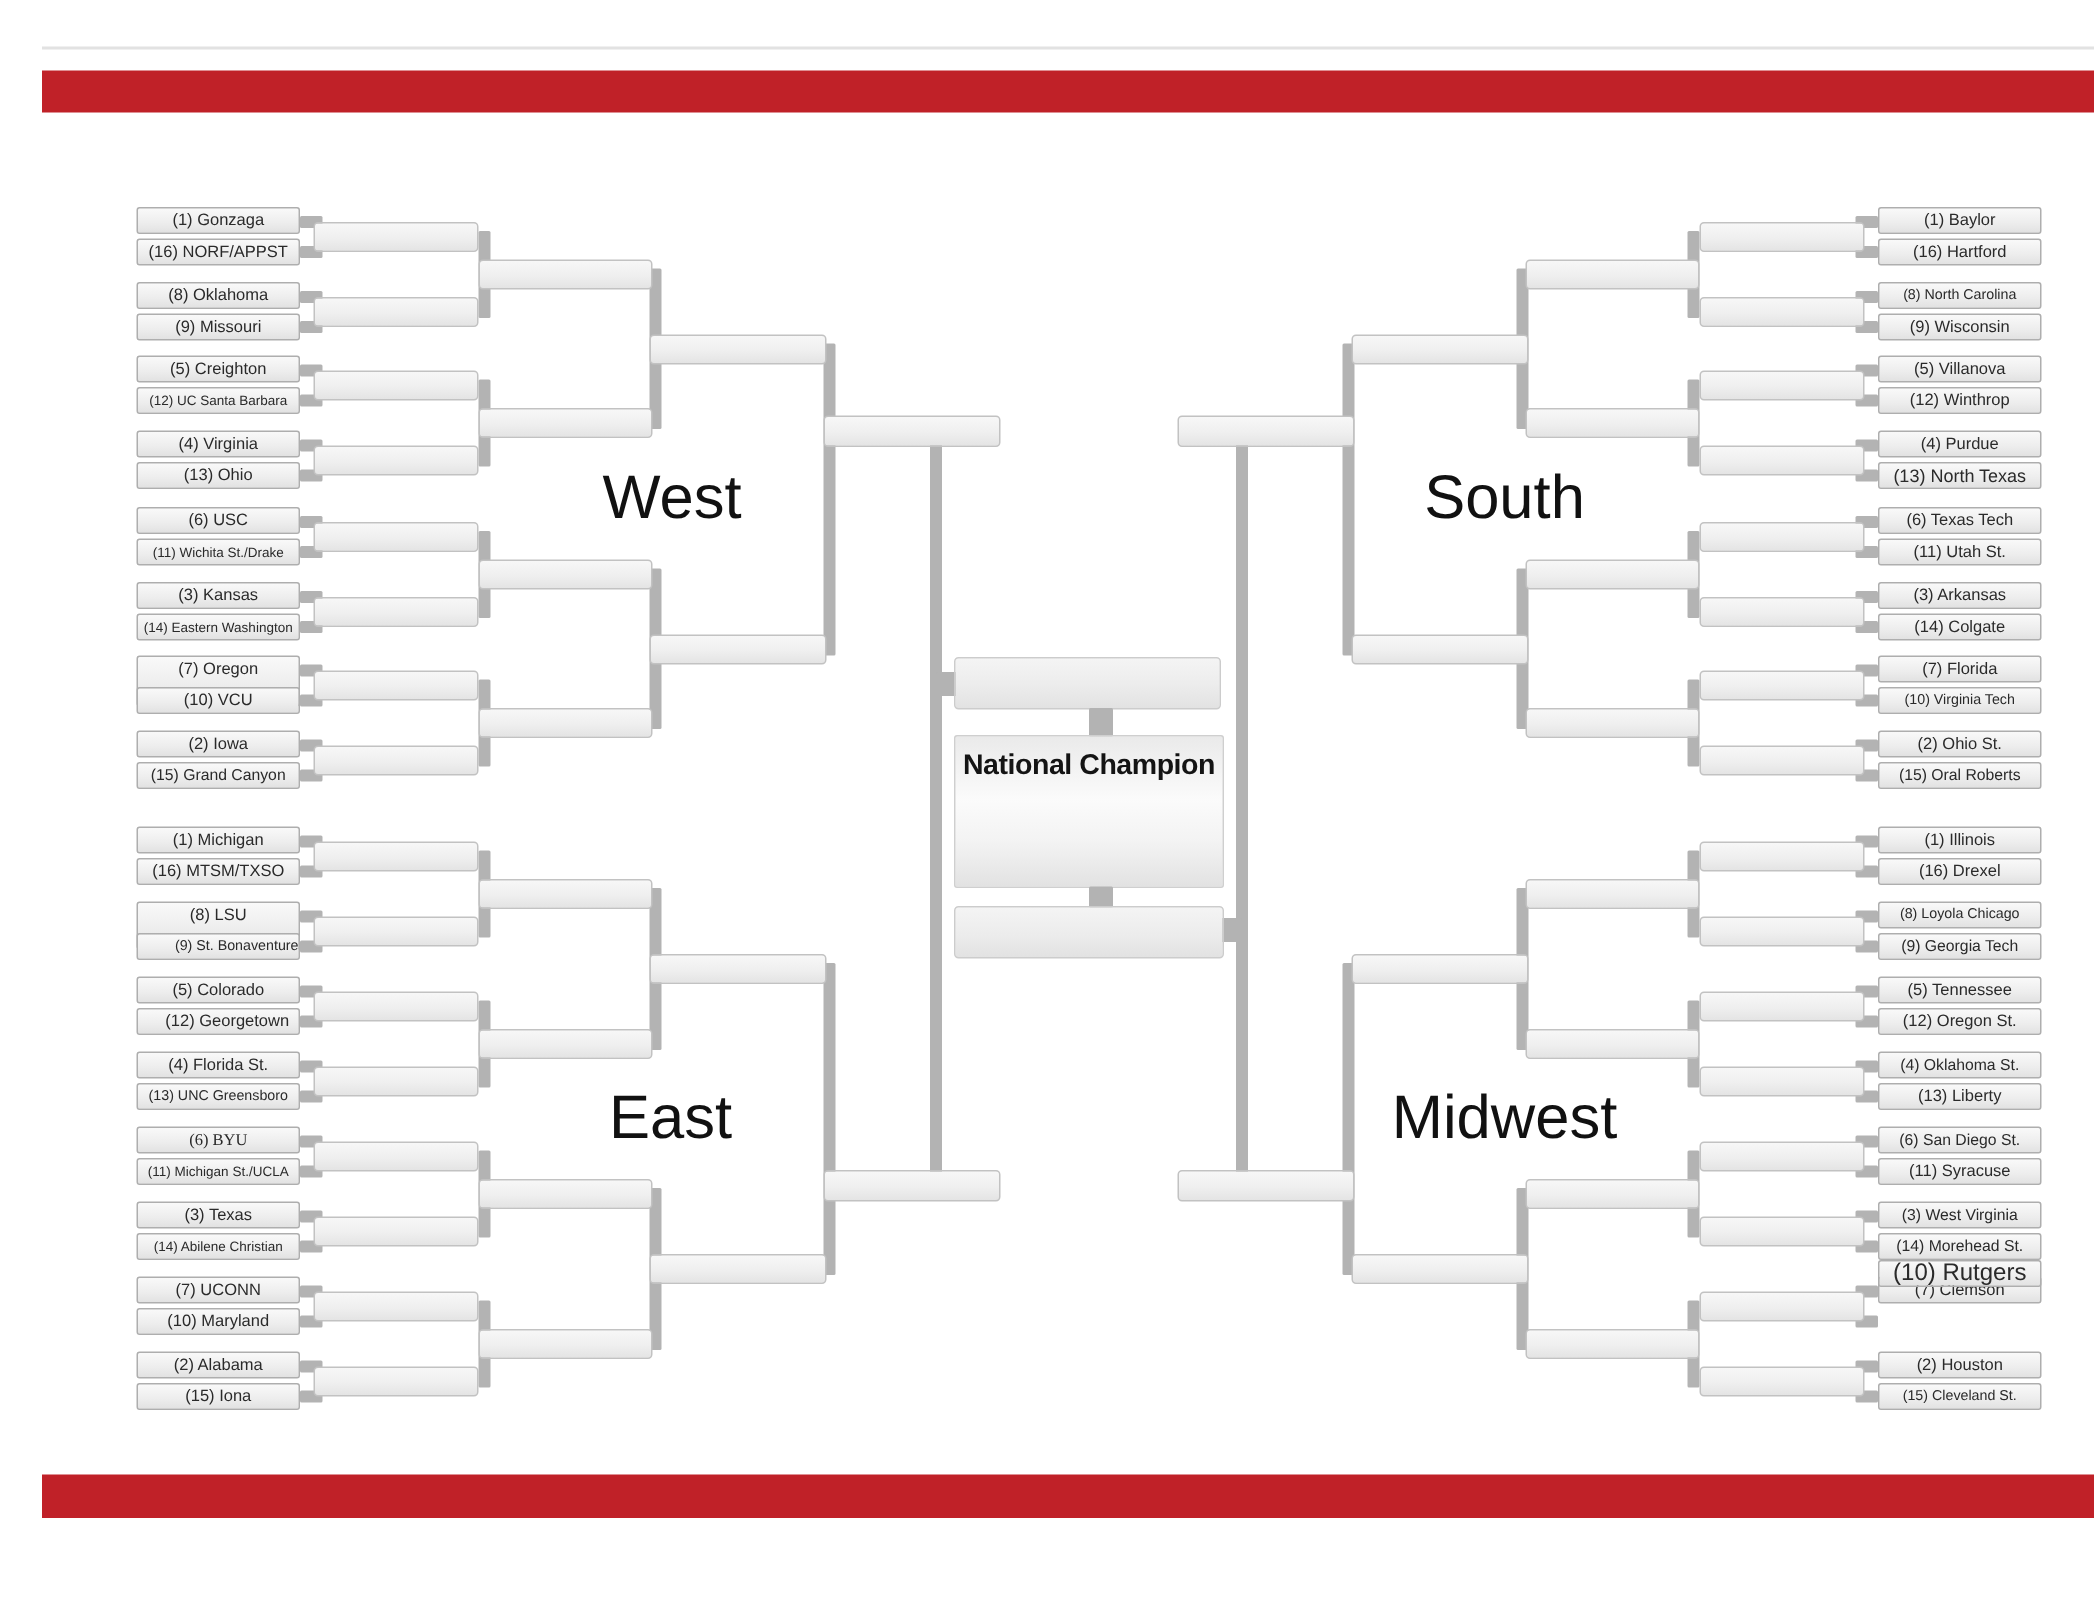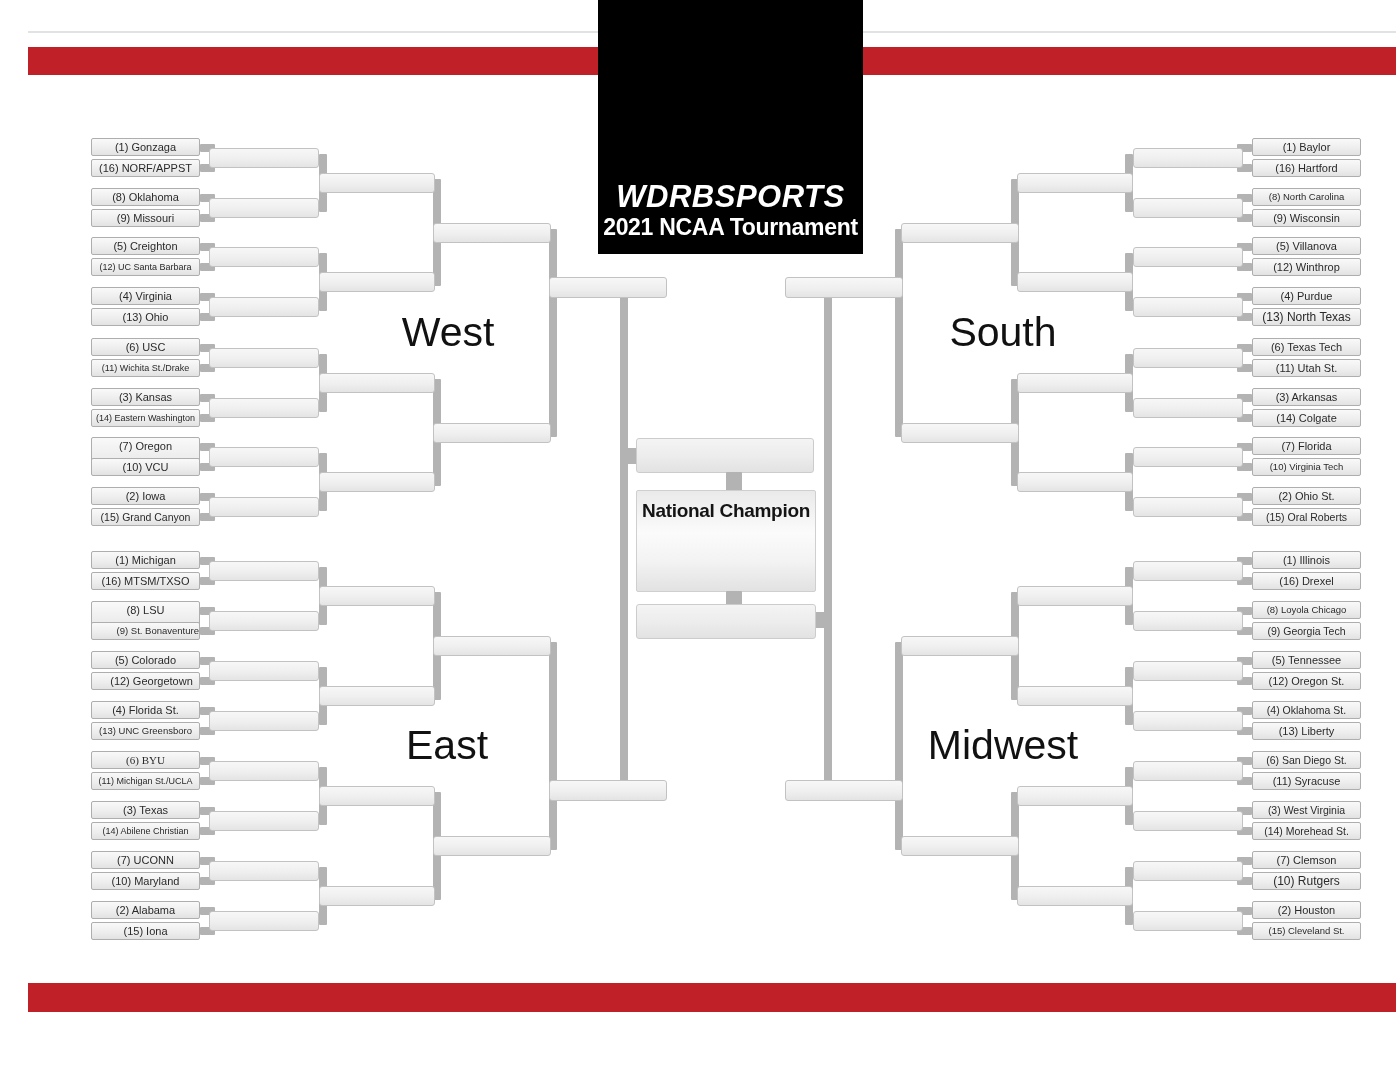--- a/index.html
+++ b/index.html
@@ -236,45 +236,41 @@
       <div class="abs teambox" style="left: 1224px; top: 622px; width: 109px; height: 18px; font-size: 10.5px; line-height: 16px;">(9) Georgia Tech</div>
       <div class="abs teambox" style="left: 1224px; top: 651px; width: 109px; height: 18px; font-size: 11px; line-height: 16px;">(5) Tennessee</div>
       <div class="abs teambox" style="left: 1224px; top: 672px; width: 109px; height: 18px; font-size: 11px; line-height: 16px;">(12) Oregon St.</div>
       <div class="abs teambox" style="left: 1224px; top: 701px; width: 109px; height: 18px; font-size: 10.5px; line-height: 16px;">(4) Oklahoma St.</div>
       <div class="abs teambox" style="left: 1224px; top: 722px; width: 109px; height: 18px; font-size: 11px; line-height: 16px;">(13) Liberty</div>
       <div class="abs teambox" style="left: 1224px; top: 751px; width: 109px; height: 18px; font-size: 10.5px; line-height: 16px;">(6) San Diego St.</div>
       <div class="abs teambox" style="left: 1224px; top: 772px; width: 109px; height: 18px; font-size: 11px; line-height: 16px;">(11) Syracuse</div>
       <div class="abs teambox" style="left: 1224px; top: 801px; width: 109px; height: 18px; font-size: 10.5px; line-height: 16px;">(3) West Virginia</div>
       <div class="abs teambox" style="left: 1224px; top: 822px; width: 109px; height: 18px; font-size: 10.5px; line-height: 16px;">(14) Morehead St.</div>
       <div class="abs teambox" style="left: 1224px; top: 851px; width: 109px; height: 18px; font-size: 11px; line-height: 16px;">(7) Clemson</div>
-      <div class="abs teambox" style="left: 1224px; top: 872px; width: 109px; height: 18px; font-size: 12px; line-height: 16px;">(10) Rutgers</div>
+      <div class="abs teambox" style="left: 1224px; top: 840px; width: 109px; height: 18px; font-size: 16px; line-height: 16px;">(10) Rutgers</div>
       <div class="abs teambox" style="left: 1224px; top: 901px; width: 109px; height: 18px; font-size: 11px; line-height: 16px;">(2) Houston</div>
       <div class="abs teambox" style="left: 1224px; top: 922px; width: 109px; height: 18px; font-size: 9.5px; line-height: 16px;">(15) Cleveland St.</div>
       <div class="abs bar" style="left: 1105px; top: 561px; width: 110px; height: 20px;"></div>
       <div class="abs bar" style="left: 1105px; top: 611px; width: 110px; height: 20px;"></div>
       <div class="abs bar" style="left: 1105px; top: 661px; width: 110px; height: 20px;"></div>
       <div class="abs bar" style="left: 1105px; top: 711px; width: 110px; height: 20px;"></div>
       <div class="abs bar" style="left: 1105px; top: 761px; width: 110px; height: 20px;"></div>
       <div class="abs bar" style="left: 1105px; top: 811px; width: 110px; height: 20px;"></div>
       <div class="abs bar" style="left: 1105px; top: 861px; width: 110px; height: 20px;"></div>
       <div class="abs bar" style="left: 1105px; top: 911px; width: 110px; height: 20px;"></div>
       <div class="abs bar" style="left: 989px; top: 586px; width: 116px; height: 20px;"></div>
       <div class="abs bar" style="left: 989px; top: 686px; width: 116px; height: 20px;"></div>
       <div class="abs bar" style="left: 989px; top: 786px; width: 116px; height: 20px;"></div>
       <div class="abs bar" style="left: 989px; top: 886px; width: 116px; height: 20px;"></div>
       <div class="abs bar" style="left: 873px; top: 636px; width: 118px; height: 20px;"></div>
       <div class="abs bar" style="left: 873px; top: 836px; width: 118px; height: 20px;"></div>
       <div class="abs bar" style="left: 757px; top: 779.5px; width: 118px; height: 21px;"></div>
       <div class="abs region-label" style="left: 975px; top: 745px;">Midwest</div>
     </div>
 
-  <div class="abs logo" style="left:570px;top:0;width:265px;height:254px;">
-    <div class="logo-line1"><span class="b1">WDRB</span><span class="b2">SPORTS</span></div>
-    <div class="logo-line2">2021 NCAA Tournament</div>
-  </div>
 
   <div class="abs champ-bar" style="left:608px;top:438px;width:178px;height:35px;"></div>
   <div class="abs conn" style="left:698px;top:472px;width:16px;height:19px;"></div>
   <div class="abs nc-box" style="left:608px;top:490px;width:180px;height:102px;">
     <div class="nc-label">National Champion</div>
   </div>
   <div class="abs conn" style="left:698px;top:591px;width:16px;height:14px;"></div>
   <div class="abs champ-bar" style="left:608px;top:604px;width:180px;height:35px;"></div>
 </div>
 

